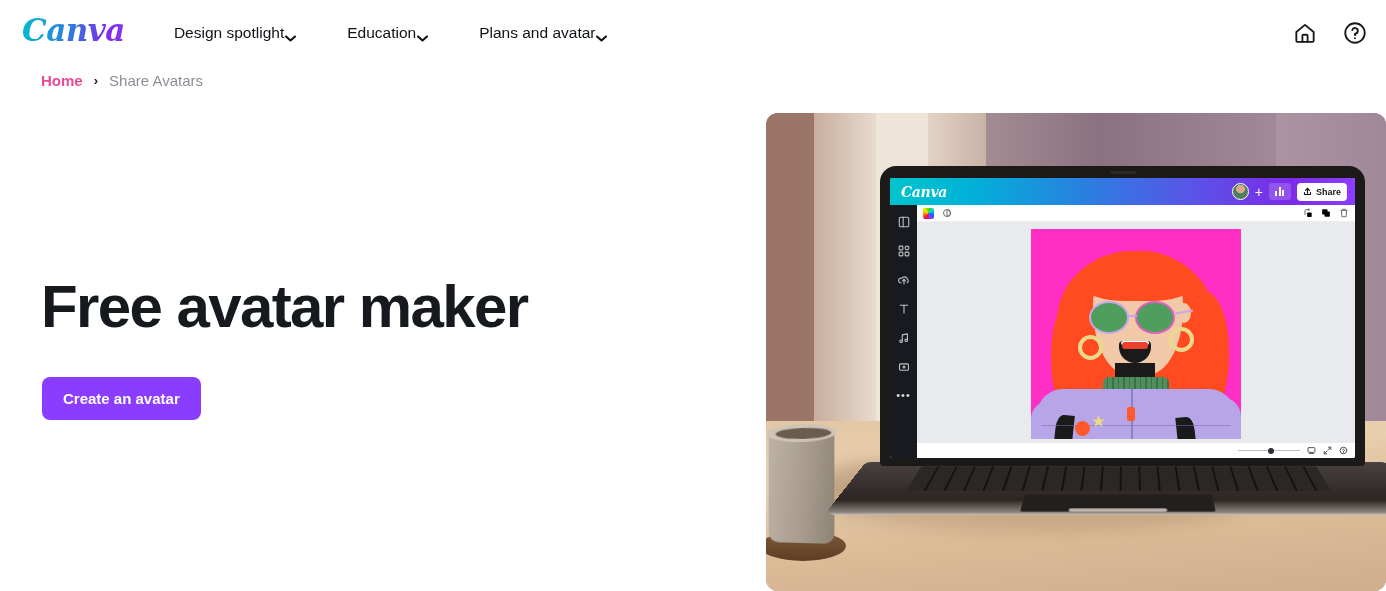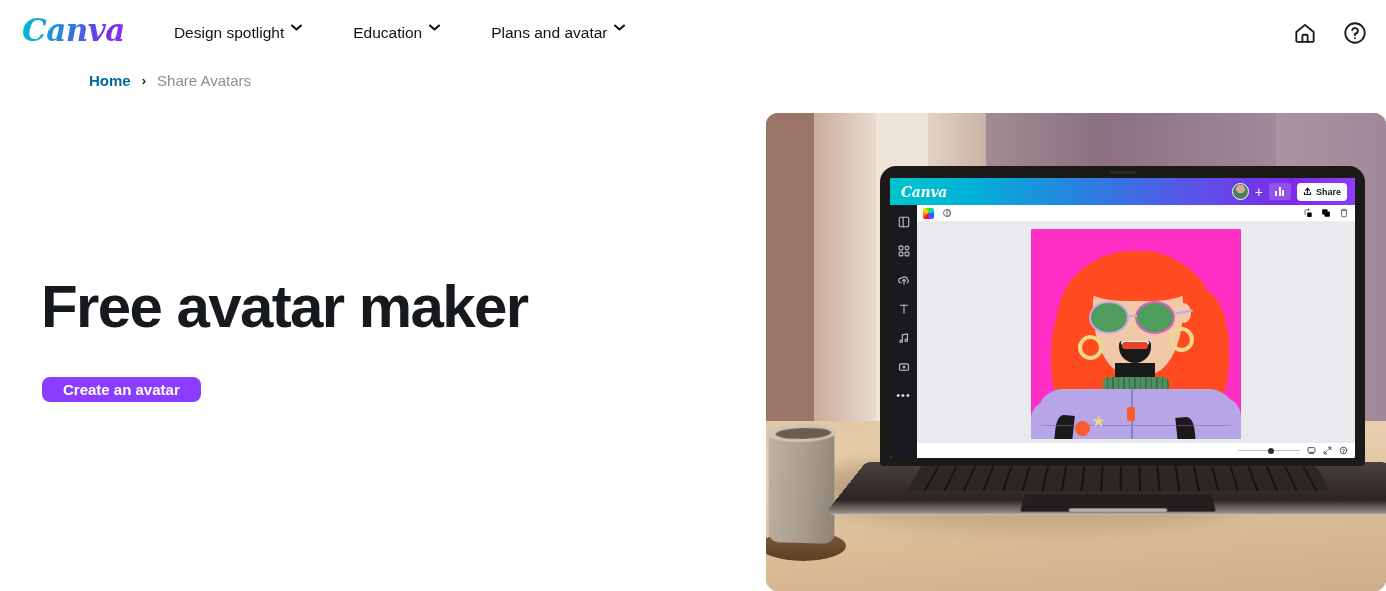--- a/index.html
+++ b/index.html
@@ -18,21 +18,21 @@
   }
   .logo {
     margin-left: 16px; font-family: "DejaVu Serif", serif;
     font-size: 31px; font-style: italic; font-weight: 700; letter-spacing: -0.5px;
     background: linear-gradient(100deg,#00c4cc 0%,#2a7fe0 45%,#7d2ae8 78%,#8b3dff 100%);
     -webkit-background-clip: text; background-clip: text; color: transparent;
     padding: 0 6px 4px 6px; line-height: 1;
   }
   .nav-items { display: flex; align-items: center; margin-left: 29px; }
   .nav-item {
-    display: flex; align-items: flex-start; gap: 7px;
+    display: flex; align-items: flex-end; gap: 1px;
     font-size: 15.5px; color: #0e1318; padding: 10px 14px;
     border-radius: 8px; cursor: pointer; white-space: nowrap;
   }
   .nav-item + .nav-item { margin-left: 23px; }
   .nav-item.active { background: #dfe1e6; font-weight: 700; }
   .chev { width: 11px; height: 7px; flex: none; }
   .chev path { stroke: #0e1318; stroke-width: 2.1; fill: none;
                stroke-linecap: round; stroke-linejoin: round; }
   .nav-item.active .chev path { stroke-width: 2.6; }
   .nav-right { position: absolute; right: 18px; top: 0; height: 65px;
@@ -41,35 +41,35 @@
   .nav-icon path, .nav-icon circle, .nav-icon line {
     stroke: #16191d; stroke-width: 1.7; fill: none;
     stroke-linecap: round; stroke-linejoin: round;
   }
 
   
   .breadcrumb {
     position: absolute; top: 72px; left: 41px;
     display: flex; align-items: center; gap: 11px; font-size: 15px;
   }
-  .crumb-home { color: #0369a1; font-weight: 600; cursor: pointer; margin-left: 48px; }
+  .crumb-home { color: #ec4899; font-weight: 600; cursor: pointer; }
   .crumb-sep { color: #16191d; font-weight: 700; font-size: 13px; }
   .crumb-current { color: #8b8f95; }
 
   
   .hero-title {
     position: absolute; left: 41px; top: 275px;
     font-size: 60px; font-weight: 700; letter-spacing: -1.6px;
     color: #16191d; line-height: 1.05;
   }
   .cta {
     position: absolute; left: 42px; top: 377px;
     background: #8b3dff; color: #fff; border: none; cursor: pointer;
     font-family: "Liberation Sans", sans-serif;
-    font-size: 15px; font-weight: 700; padding: 4px 21px; border-radius: 8px;
+    font-size: 15px; font-weight: 700; padding: 13px 21px; border-radius: 8px;
   }
 
   
   .hero-img {
     position: absolute; left: 766px; top: 113px; width: 620px; height: 478px;
     border-radius: 12px; overflow: hidden;
     background: linear-gradient(96deg,#8d6b61 0%,#c0a396 10%,#e6d5c9 22%,#d6c0b2 30%,
                 #b49fa8 44%,#8e7584 58%,#9d8391 72%,#ae96a4 86%,#a78f9d 100%);
   }
   

